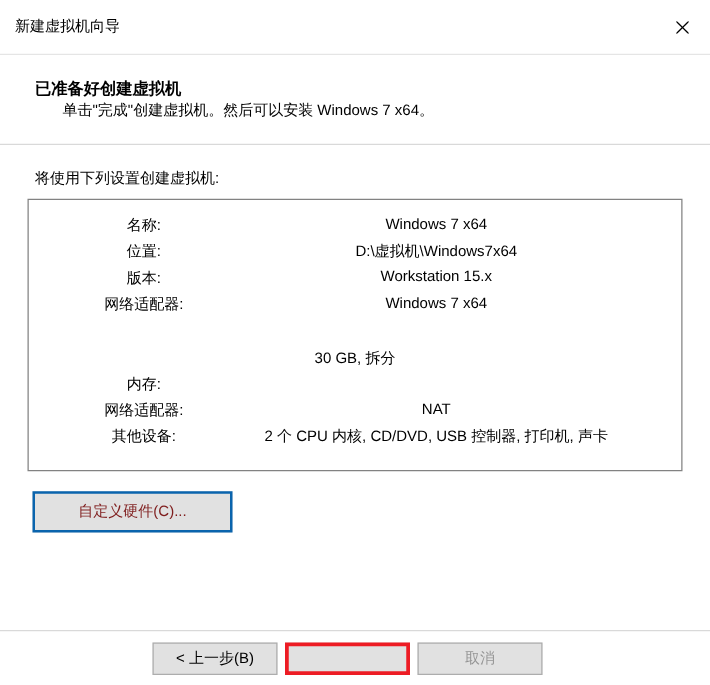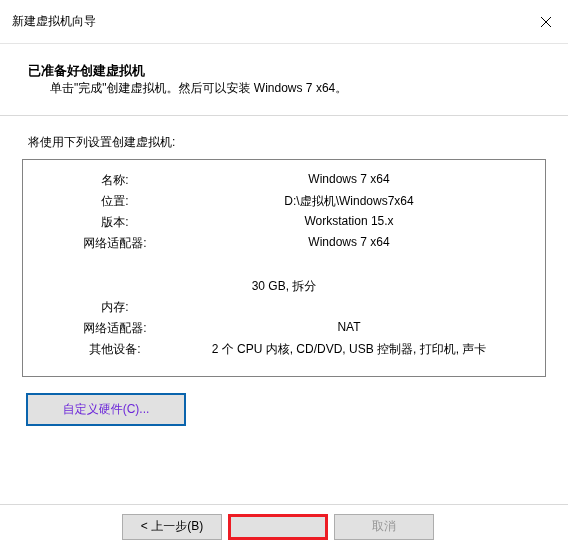--- a/index.html
+++ b/index.html
@@ -89,21 +89,21 @@
     }
     .customize-row {
       padding: 16px 26px 4px 26px;
     }
     .customize-btn {
       border: 2px solid #0a64ad;
       background: #e1e1e1;
       padding: 6px 20px;
       font-size: 12px;
       font-family: inherit;
-      color: #6d28d9;
+      color: #7f1d1d;
       min-width: 160px;
       text-align: center;
     }
     .footer {
       position: absolute;
       bottom: 0;
       left: 0;
       right: 0;
       height: 44px;
       border-top: 1px solid #d9d9d9;

